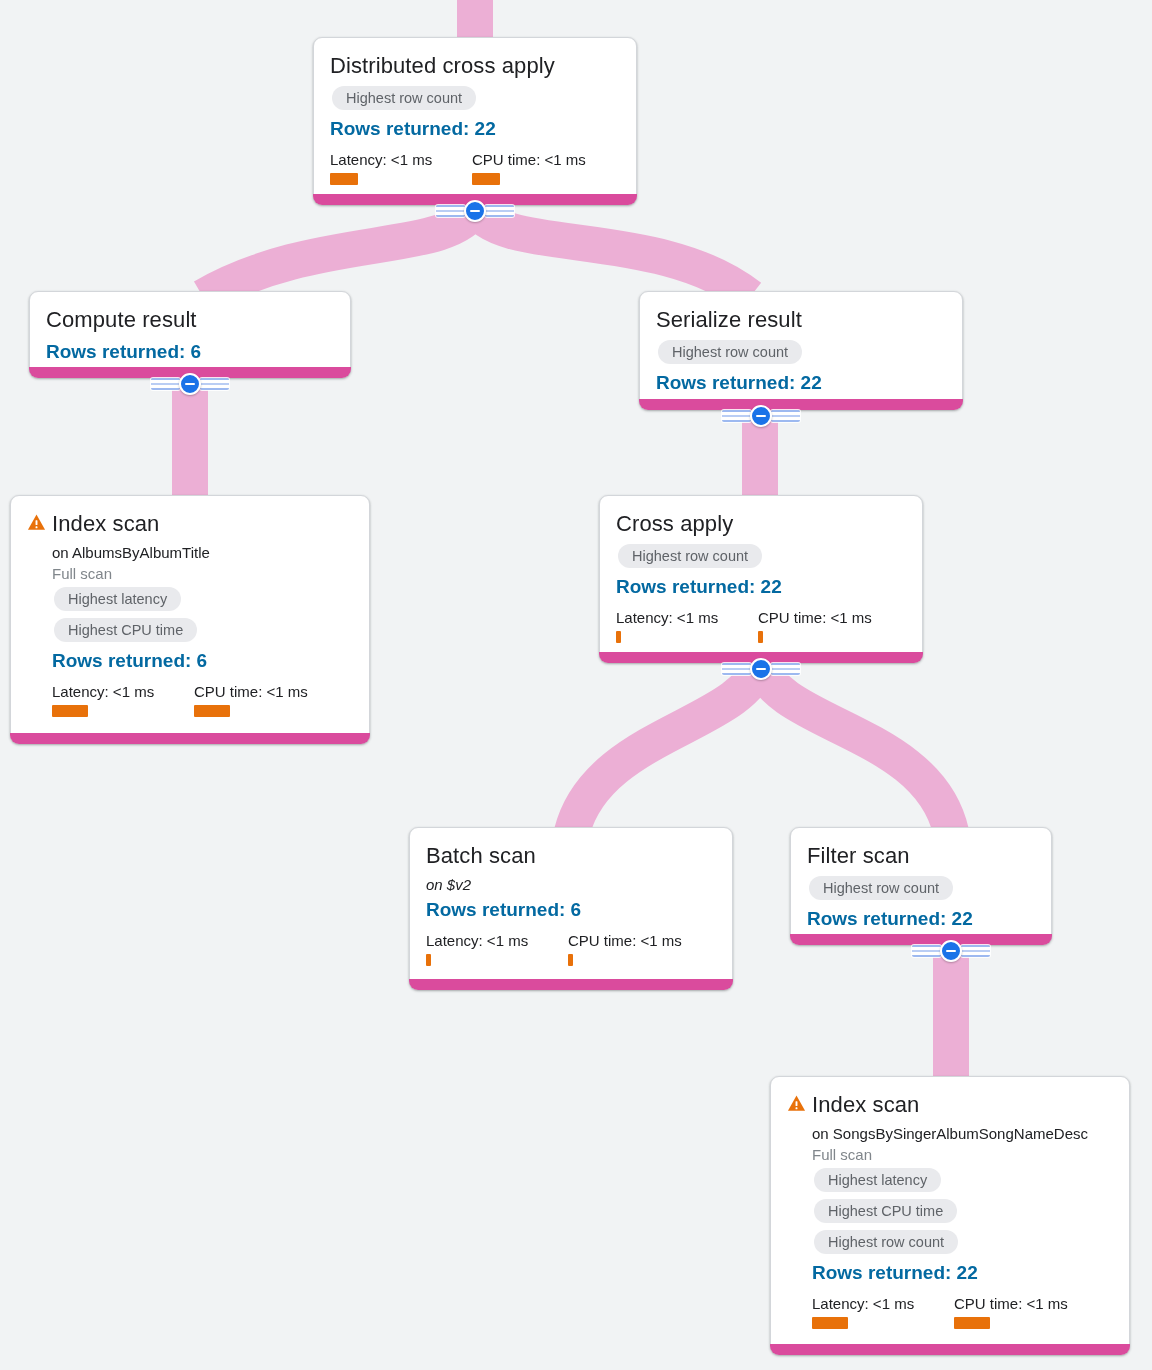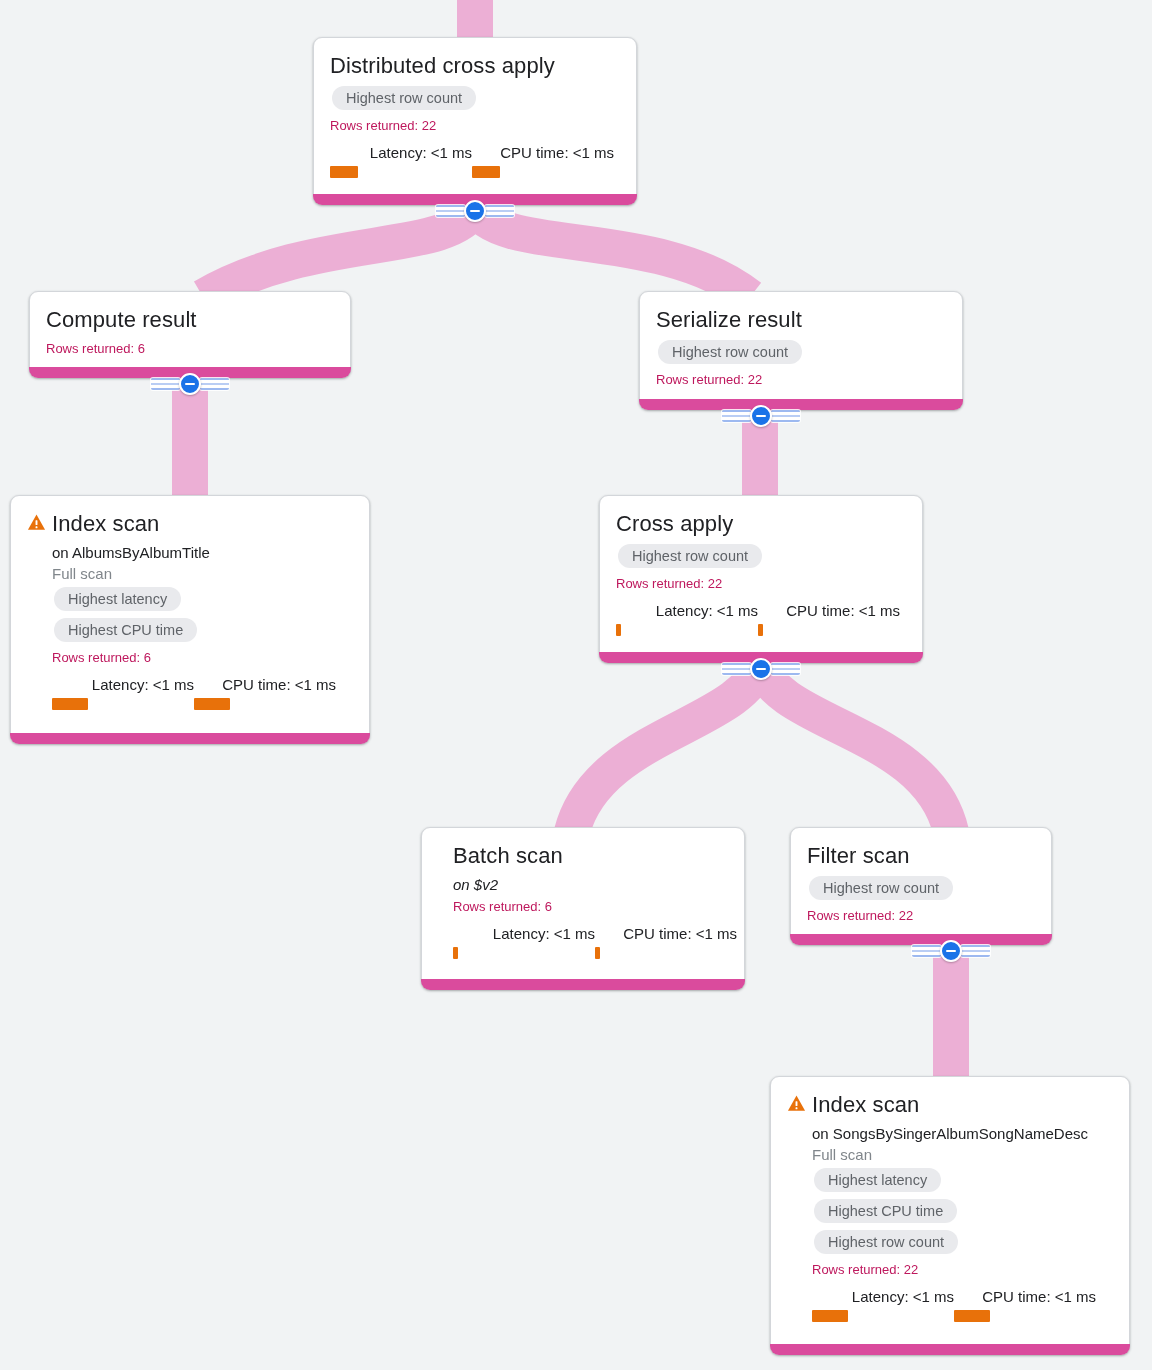--- a/index.html
+++ b/index.html
@@ -26,22 +26,22 @@
   .warning-icon{position:absolute;left:15px;top:16px;width:21px;height:21px;display:none;}
   .node.with-warning .warning-icon{display:block;}
   .node-title{font-size:22px;color:#202124;margin:2px 0 3px 0;letter-spacing:.1px;}
   .node-subtitle{font-size:15px;color:#202124;margin:4px 0 1px 0;display:none;}
   .scan-type{font-size:15px;color:#80868b;margin:3px 0 1px 0;display:none;}
   .badges{display:flex;flex-direction:column;align-items:flex-start;}
   .badge{
     background:#e9eaed;color:#5f6368;font-size:14.5px;
     border-radius:14px;padding:4px 14px;margin:4px 0 3px 2px;white-space:nowrap;
   }
-  .rows{font-size:13px;color:#be185d;margin:5px 0 1px 0;}
-  .metrics{display:none;margin-top:10px;text-align:right;}
+  .rows{font-size:19px;color:#0369a1;margin:5px 0 1px 0;font-weight:bold;}
+  .metrics{display:none;margin-top:10px;}
   .metric{width:142px;display:flex;flex-direction:column;}
   .metric-label{font-size:15px;color:#202124;white-space:nowrap;}
   .metric-bar{height:12px;margin-top:5px;border-radius:1px;}
   .collapse{position:absolute;z-index:2;width:78px;height:22px;}
   .collapse .rail{
     position:absolute;top:5px;width:29px;height:12px;border-radius:2px;
     background:linear-gradient(to bottom,
       #9db9f0 0px,#9db9f0 2px,#ffffff 2px,#ffffff 5px,
       #b9cdf4 5px,#b9cdf4 7px,#ffffff 7px,#ffffff 10px,
       #9db9f0 10px,#9db9f0 12px);
@@ -185,21 +185,21 @@
           </div>
         </div>
     </div>
     <div class="node-bar" style="background: rgb(218, 75, 157);"></div>
   </div>
     <div class="collapse" style="left: 722px; top: 658px;">
     <span class="rail left"></span>
     <span class="rail right"></span>
     <span class="circle" style="background: rgb(26, 115, 232);"></span>
   </div>
-    <div class="node" style="left: 421px; top: 827px; width: 324px; height: 163px; padding-left: 15px;">
+    <div class="node" style="left: 409px; top: 827px; width: 324px; height: 163px;">
 
     <div class="node-content">
       <div class="node-title">Batch scan</div>
       <div class="node-subtitle" style="display: block; font-style: italic;">on $v2</div>
 
       <div class="badges"></div>
       <div class="rows">Rows returned: 6</div>
       <div class="metrics" style="display: flex;">
           <div class="metric">
             <div class="metric-label">Latency: &lt;1 ms</div>

